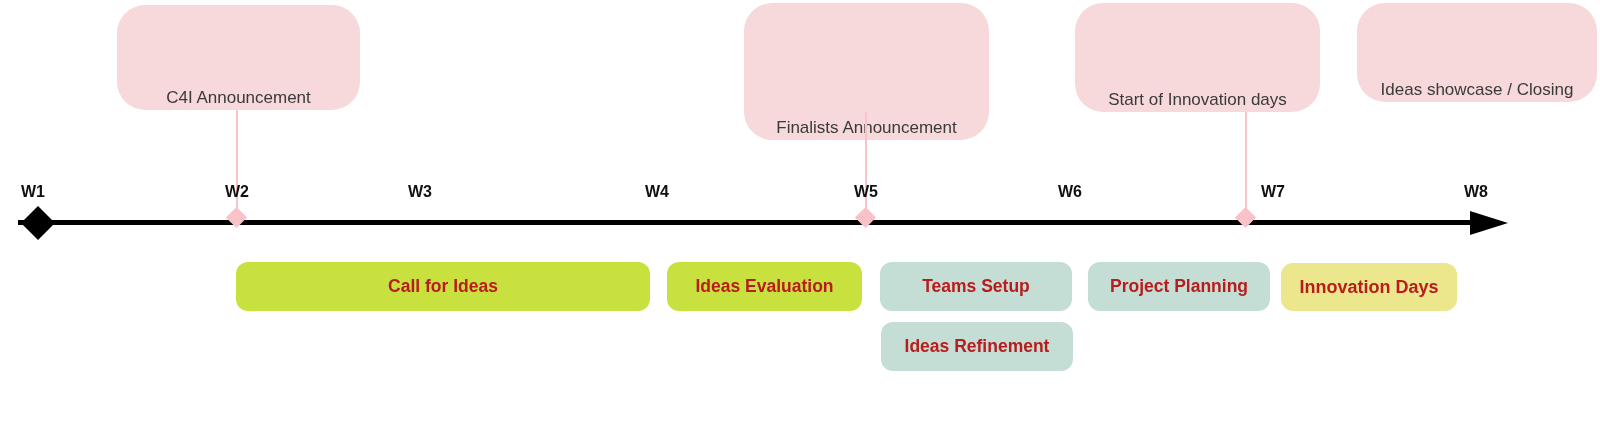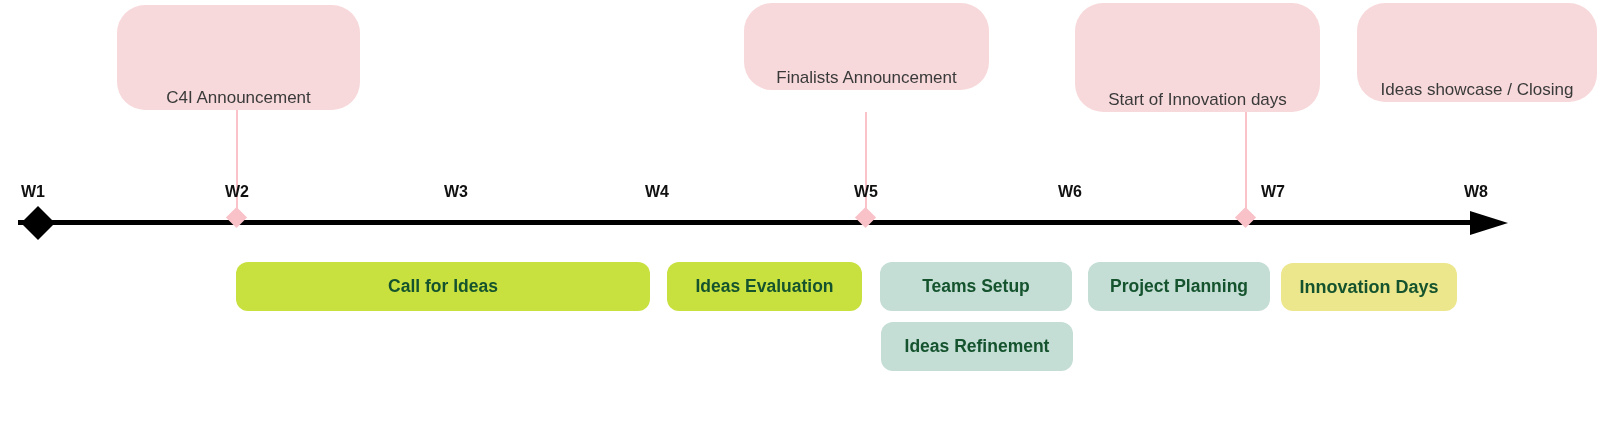--- a/index.html
+++ b/index.html
@@ -26,37 +26,37 @@
     position:absolute;top:183px;transform:translateX(-50%);
     font-size:16px;font-weight:bold;color:#111;white-space:nowrap;
   }
   .diamond{position:absolute;transform:rotate(45deg);}
   .diamond.black{width:24px;height:24px;background:var(--black);}
   .diamond.pink{width:15px;height:15px;background:var(--pink-diamond);}
   
   .bar{
     position:absolute;height:49px;border-radius:12px;box-sizing:border-box;
     display:flex;align-items:center;justify-content:center;
-    font-size:17.5px;font-weight:bold;color:#14532d;white-space:nowrap;
+    font-size:17.5px;font-weight:bold;color:#b91c1c;white-space:nowrap;
   }
   .bar.lime{background:var(--lime);}
   .bar.teal{background:var(--teal);}
   .bar.yellow{background:var(--yellow);}
   .bar.tan{background:var(--tan);}
   .bar.bar-sm{font-size:18px;}
 </style>
 </head>
 <body>
 
 <div class="canvas">
 
   <div class="callout" style="left:117px;top:5px;width:243px;height:105px">
     <span>C4I Announcement</span>
   </div>
-  <div class="callout" style="left:744px;top:3px;width:245px;height:87px">
+  <div class="callout" style="left:744px;top:3px;width:245px;height:137px">
     <span>Finalists Announcement</span>
   </div>
   <div class="callout" style="left:1075px;top:3px;width:245px;height:109px">
     <span>Start of Innovation days</span>
   </div>
   <div class="callout" style="left:1357px;top:3px;width:240px;height:99px">
     <span>Ideas showcase / Closing</span>
   </div>
 
   <div class="connector" style="left:236px;top:110px;height:101px"></div>
@@ -65,21 +65,21 @@
 
   <div class="tl-line"></div>
   <div class="tl-arrow"></div>
   <div class="diamond black" style="left:26px;top:211px"></div>
   <div class="diamond pink" style="left:229px;top:210px"></div>
   <div class="diamond pink" style="left:858px;top:210px"></div>
   <div class="diamond pink" style="left:1238px;top:210px"></div>
 
   <span class="wk" style="left:33px">W1</span>
   <span class="wk" style="left:237px">W2</span>
-  <span class="wk" style="left:456px">W3</span>
+  <span class="wk" style="left:420px">W3</span>
   <span class="wk" style="left:657px">W4</span>
   <span class="wk" style="left:866px">W5</span>
   <span class="wk" style="left:1070px">W6</span>
   <span class="wk" style="left:1273px">W7</span>
   <span class="wk" style="left:1476px">W8</span>
 
   <div class="bar lime" style="left:236px;top:262px;width:414px">Call for Ideas</div>
   <div class="bar lime" style="left:667px;top:262px;width:195px">Ideas Evaluation</div>
   <div class="bar teal" style="left:880px;top:262px;width:192px">Teams Setup</div>
   <div class="bar teal" style="left:1088px;top:262px;width:182px">Project Planning</div>

